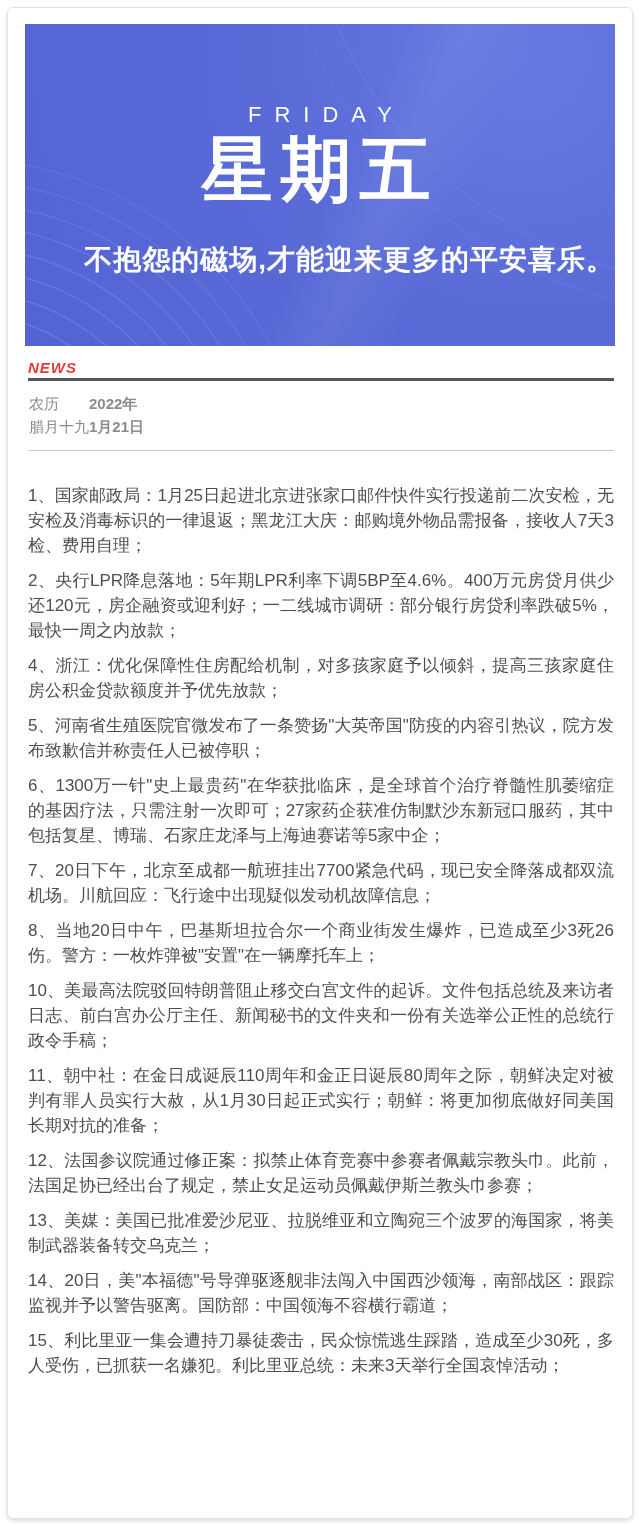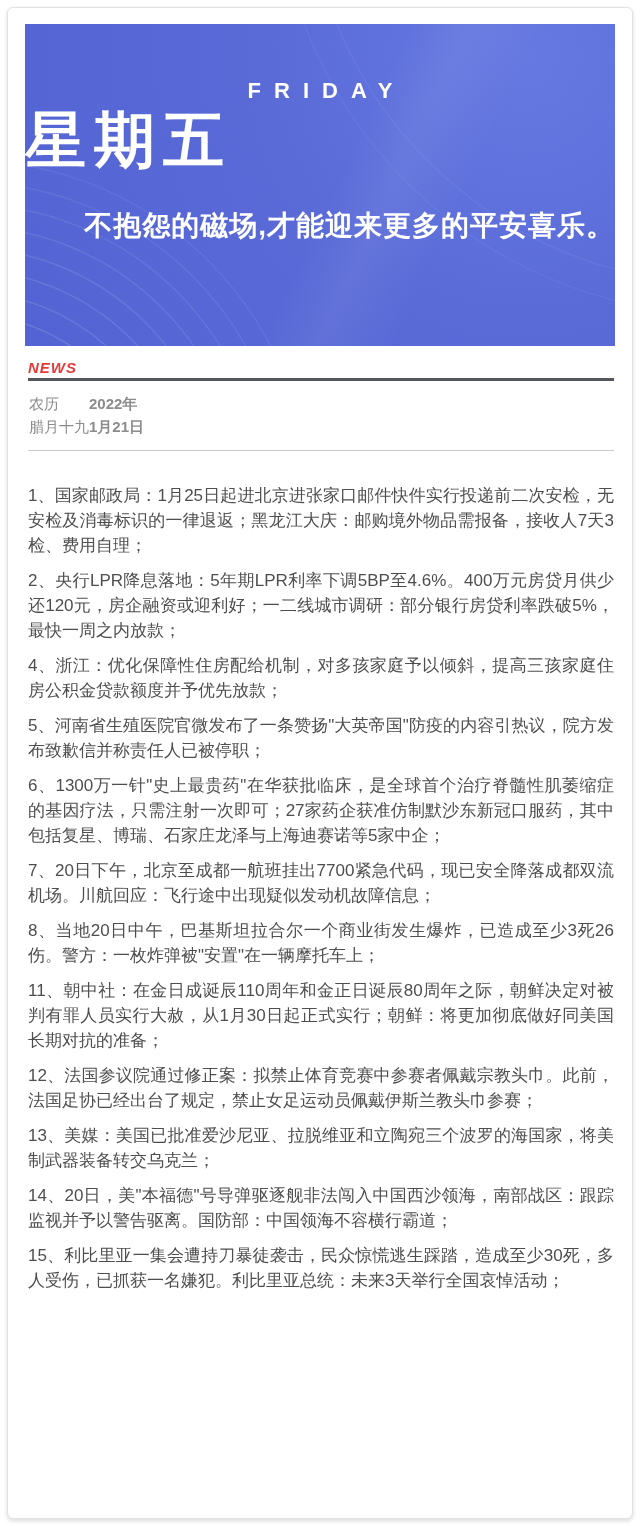--- a/index.html
+++ b/index.html
@@ -35,33 +35,34 @@
       radial-gradient(circle at 85% 10%, #6679e2 0%, #5a6bd8 45%, #5363d3 100%);
     overflow: hidden;
   }
   .banner svg.waves {
     position: absolute;
     left: 0; bottom: 0;
     display: block;
   }
   .banner-inner { position: relative; z-index: 2; }
   .friday {
-    margin-top: 56px;
+    margin-top: 80px;
     text-align: center;
     color: #ffffff;
     font-size: 22px;
-    font-weight: 700;
+    font-weight: 400;
     letter-spacing: 13px;
     text-indent: 13px;
     line-height: 1;
   }
   .weekday {
     margin-top: 8px;
+    text-align: center;
     color: #ffffff;
-    font-size: 61px;
+    font-size: 71px;
     font-weight: 900;
     letter-spacing: 8px;
     line-height: 1.0;
   }
   .motto {
     margin-top: 40px;
     text-align: right;
     color: #ffffff;
     font-size: 28px;
     font-weight: 700;
@@ -181,20 +182,21 @@
       <div class="light-rule"></div>
 
       <div class="items">
         <p>1、国家邮政局：1月25日起进北京进张家口邮件快件实行投递前二次安检，无安检及消毒标识的一律退返；黑龙江大庆：邮购境外物品需报备，接收人7天3检、费用自理；</p>
         <p>2、央行LPR降息落地：5年期LPR利率下调5BP至4.6%。400万元房贷月供少还120元，房企融资或迎利好；一二线城市调研：部分银行房贷利率跌破5%，最快一周之内放款；</p>
         <p>4、浙江：优化保障性住房配给机制，对多孩家庭予以倾斜，提高三孩家庭住房公积金贷款额度并予优先放款；</p>
         <p>5、河南省生殖医院官微发布了一条赞扬"大英帝国"防疫的内容引热议，院方发布致歉信并称责任人已被停职；</p>
         <p>6、1300万一针"史上最贵药"在华获批临床，是全球首个治疗脊髓性肌萎缩症的基因疗法，只需注射一次即可；27家药企获准仿制默沙东新冠口服药，其中包括复星、博瑞、石家庄龙泽与上海迪赛诺等5家中企；</p>
         <p>7、20日下午，北京至成都一航班挂出7700紧急代码，现已安全降落成都双流机场。川航回应：飞行途中出现疑似发动机故障信息；</p>
         <p>8、当地20日中午，巴基斯坦拉合尔一个商业街发生爆炸，已造成至少3死26伤。警方：一枚炸弹被"安置"在一辆摩托车上；</p>
+        <p>10、美最高法院驳回特朗普阻止移交白宫文件的起诉。文件包括总统及来访者日志、前白宫办公厅主任、新闻秘书的文件夹和一份有关选举公正性的总统行政令手稿；</p>
         <p>11、朝中社：在金日成诞辰110周年和金正日诞辰80周年之际，朝鲜决定对被判有罪人员实行大赦，从1月30日起正式实行；朝鲜：将更加彻底做好同美国长期对抗的准备；</p>
         <p>12、法国参议院通过修正案：拟禁止体育竞赛中参赛者佩戴宗教头巾。此前，法国足协已经出台了规定，禁止女足运动员佩戴伊斯兰教头巾参赛；</p>
         <p>13、美媒：美国已批准爱沙尼亚、拉脱维亚和立陶宛三个波罗的海国家，将美制武器装备转交乌克兰；</p>
         <p>14、20日，美"本福德"号导弹驱逐舰非法闯入中国西沙领海，南部战区：跟踪监视并予以警告驱离。国防部：中国领海不容横行霸道；</p>
         <p>15、利比里亚一集会遭持刀暴徒袭击，民众惊慌逃生踩踏，造成至少30死，多人受伤，已抓获一名嫌犯。利比里亚总统：未来3天举行全国哀悼活动；</p>
 
       </div>
     </div>
 
   </div>

